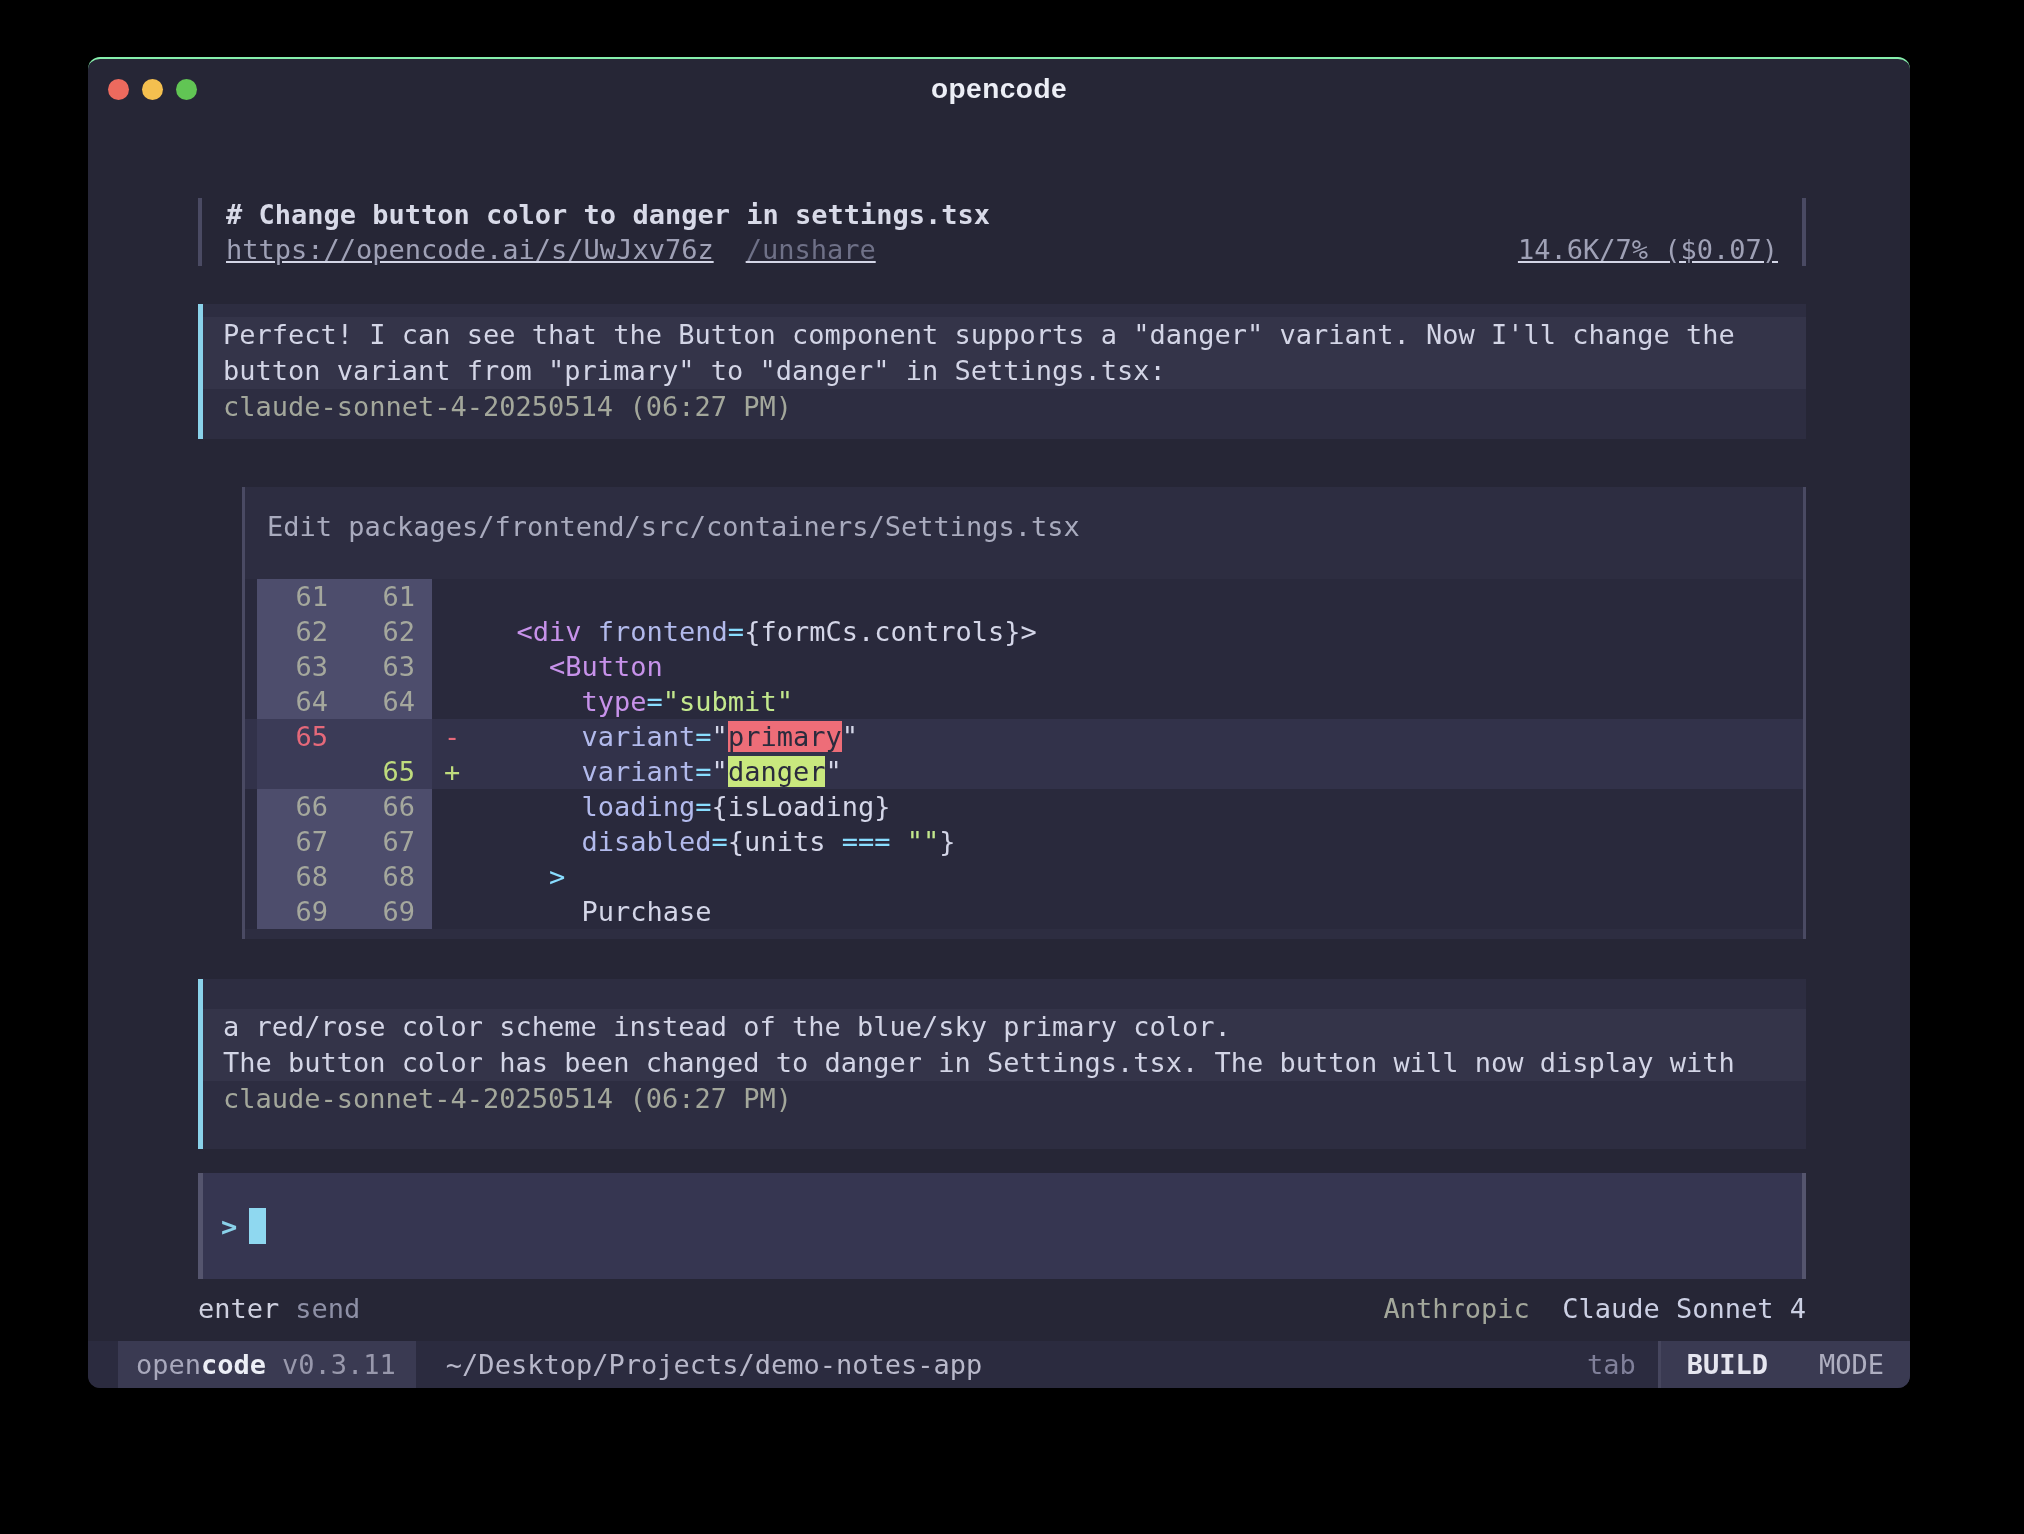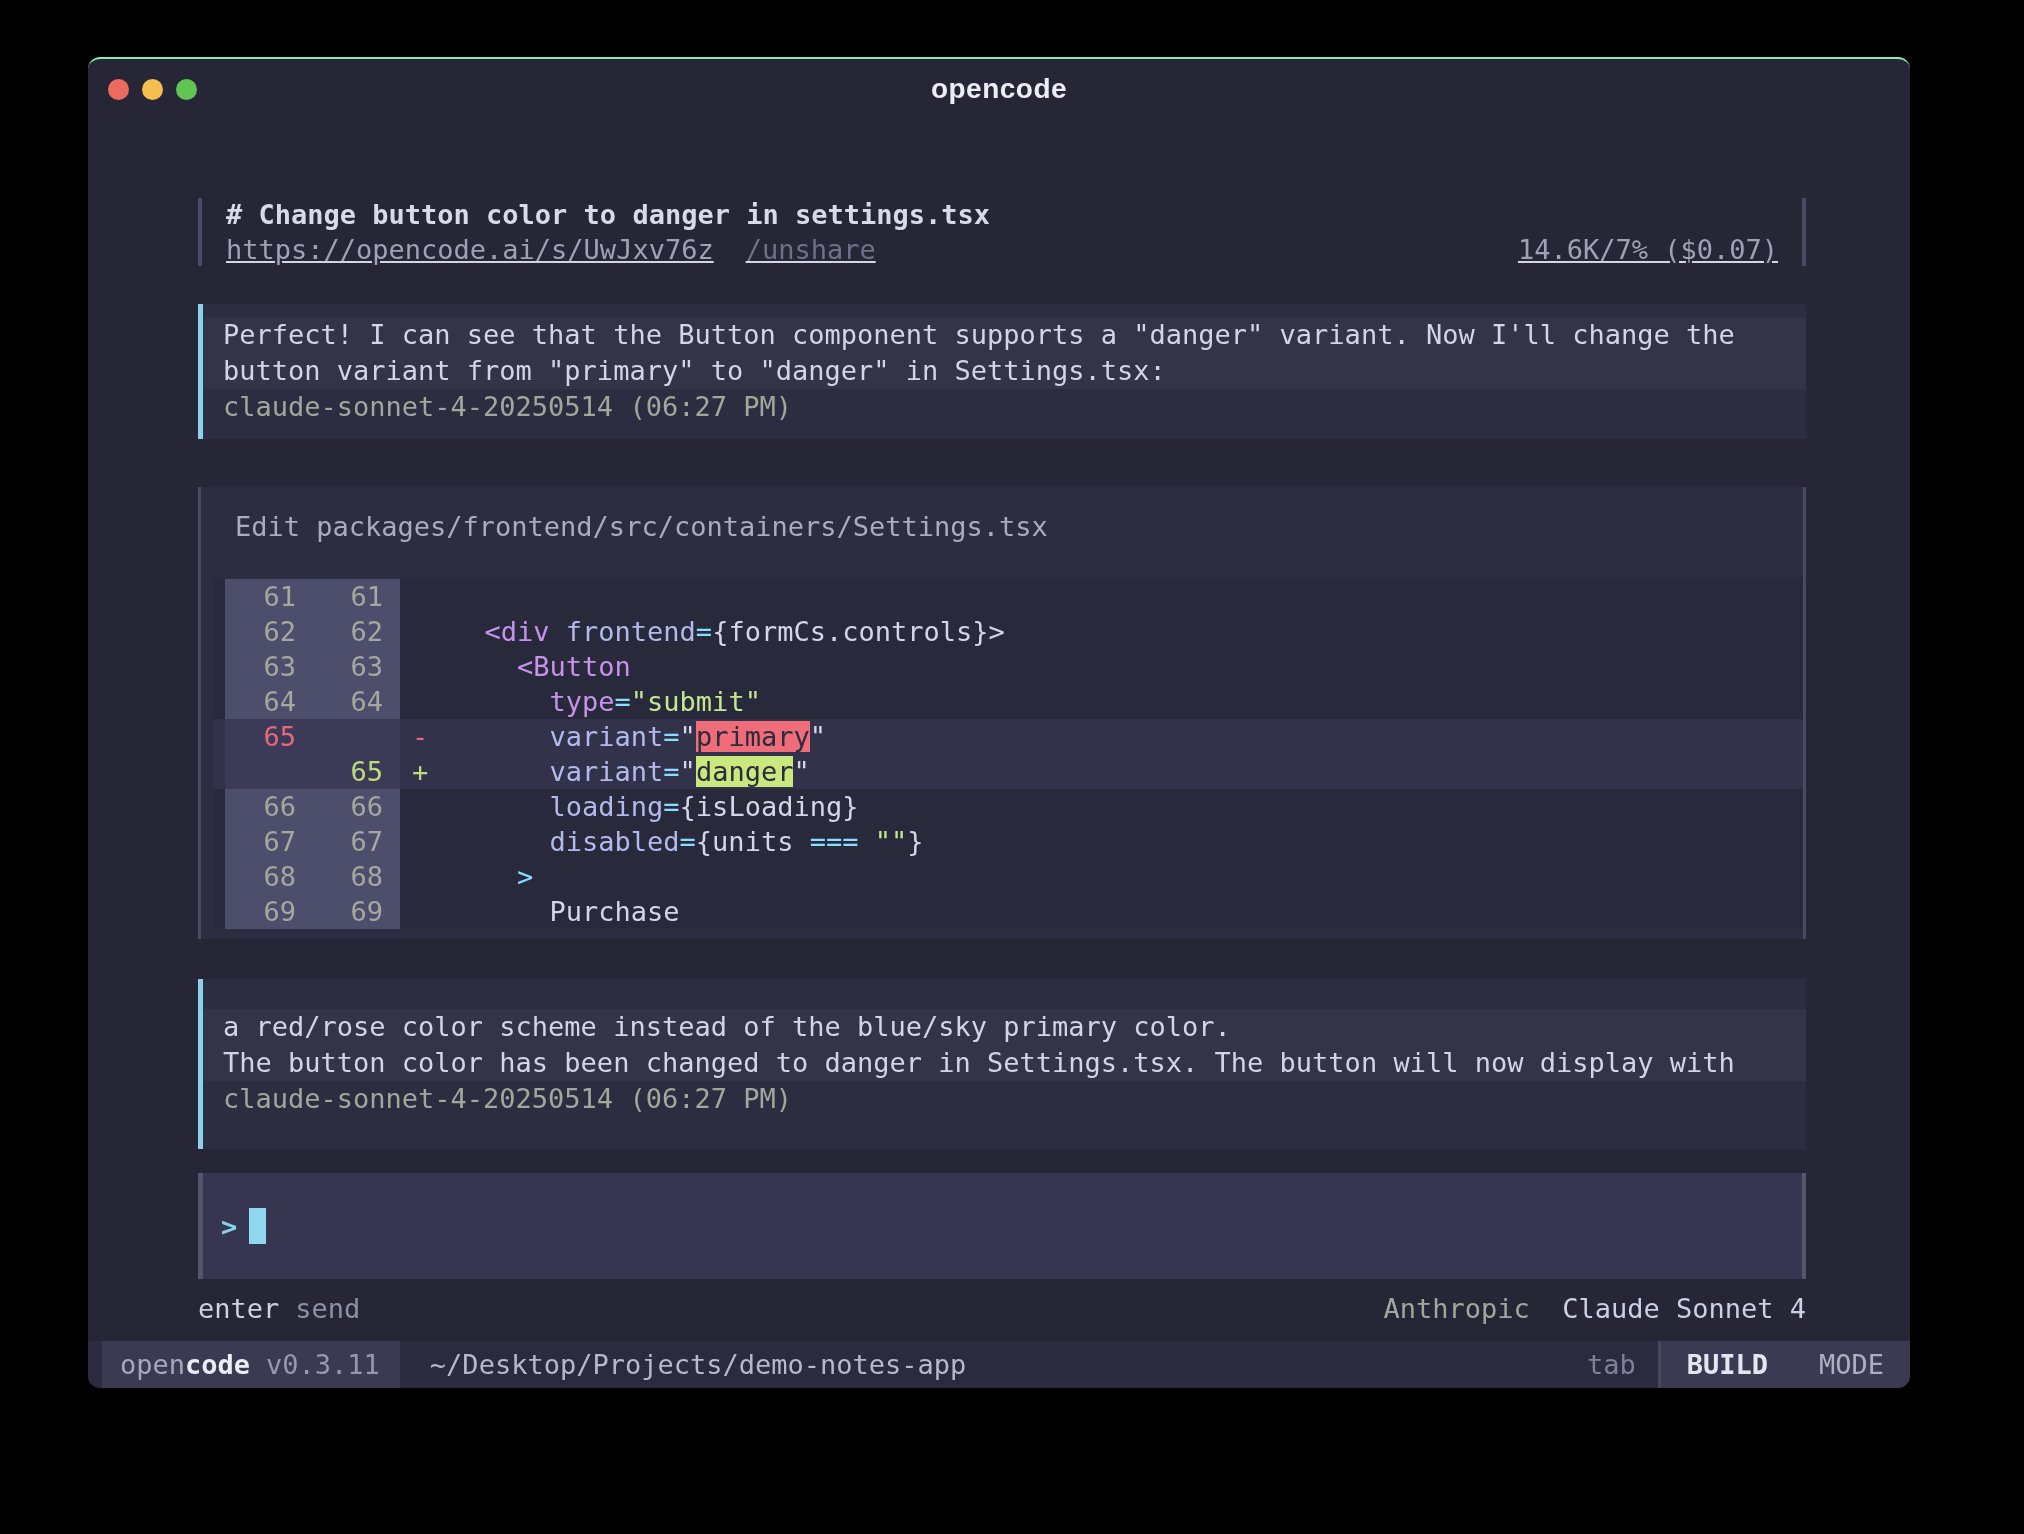--- a/index.html
+++ b/index.html
@@ -68,21 +68,22 @@
   .msg-1{margin-top:38px;padding:13px 0 14px 0;}
   .msg-2{margin-top:40px;padding:30px 0 32px 0;}
   .para{background:var(--para);padding:0 0 0 20px;}
   .msg-line{line-height:36px;white-space:pre;}
   .model-line{line-height:36px;color:var(--model);padding-left:20px;white-space:pre;}
 
   
   .edit-block{
     margin-top:48px;background:var(--block);
     border-left:3px solid var(--dimborder);border-right:3px solid var(--dimborder);
-    padding:22px 0 10px 12px;
+    padding:22px 0 10px 0;
+    margin-left:44px;
   }
   .edit-title{color:#a9abbe;line-height:36px;padding-left:22px;margin-bottom:34px;white-space:pre;}
   .diff{display:flex;flex-direction:column;}
   .diff-row{display:flex;align-items:center;height:35px;background:var(--codebg);padding-left:12px;}
   .diff-row.del,.diff-row.add{background:var(--rowchg);}
   .gutter{display:flex;width:175px;height:100%;background:var(--gutter);flex:0 0 auto;align-items:center;}
   .diff-row.del .gutter,.diff-row.add .gutter{background:var(--gutterchg);}
   .num{width:87px;text-align:right;padding-right:16px;color:#a5a89d;white-space:pre;}
   .diff-row.del .num.old{color:var(--delfg);}
   .diff-row.add .num.new{color:var(--addfg);}
@@ -112,21 +113,21 @@
   .hint-label{color:#8e90a6;margin-left:16px;}
   .model-info{margin-left:auto;}
   .provider{color:var(--model);}
   .model-name{color:#ccd0e4;margin-left:16px;}
 
   
   .statusbar{
     margin-top:auto;height:47px;background:var(--statusbg);
     display:flex;align-items:stretch;border-radius:0 0 12px 12px;flex:0 0 auto;
   }
-  .app-pill{background:var(--pill);display:flex;align-items:center;padding:0 20px 0 18px;margin-left:14px;white-space:pre;}
+  .app-pill{background:var(--pill);display:flex;align-items:center;padding:0 20px 0 18px;margin-left:30px;white-space:pre;}
   .app-open{color:#a8a8bc;}
   .app-code{color:#eceef6;font-weight:bold;}
   .app-version{color:#9898ac;margin-left:16px;}
   .cwd{display:flex;align-items:center;margin-left:30px;color:#b8b8ca;white-space:pre;}
   .status-right{margin-left:auto;display:flex;align-items:stretch;}
   .tab-hint{display:flex;align-items:center;color:#80809a;margin-right:22px;}
   .mode-pill{background:var(--pill);display:flex;align-items:center;padding:0 26px 0 26px;border-radius:0 0 12px 0;border-left:3px solid #46465e;white-space:pre;gap:35px;}
   .mode-bold{color:#e6e6f0;font-weight:bold;}
   .mode-rest{color:#aeaec0;margin-left:16px;}
 </style>

